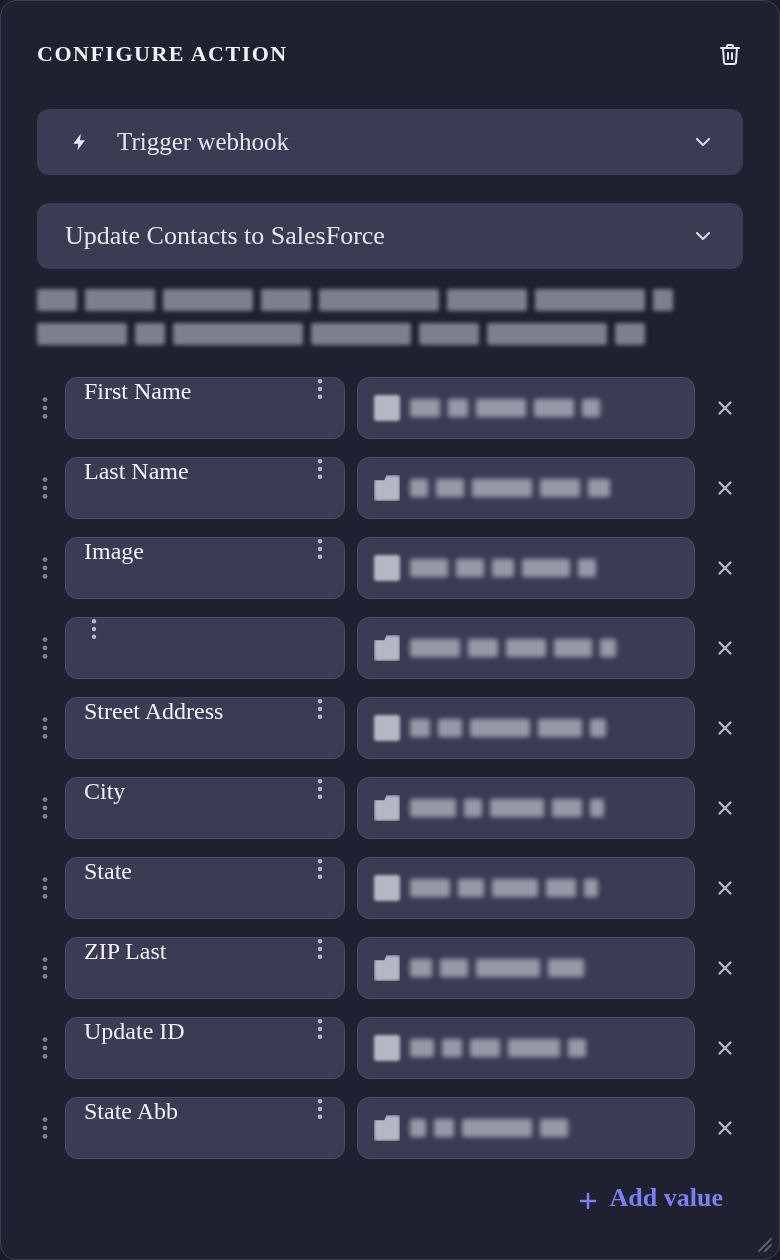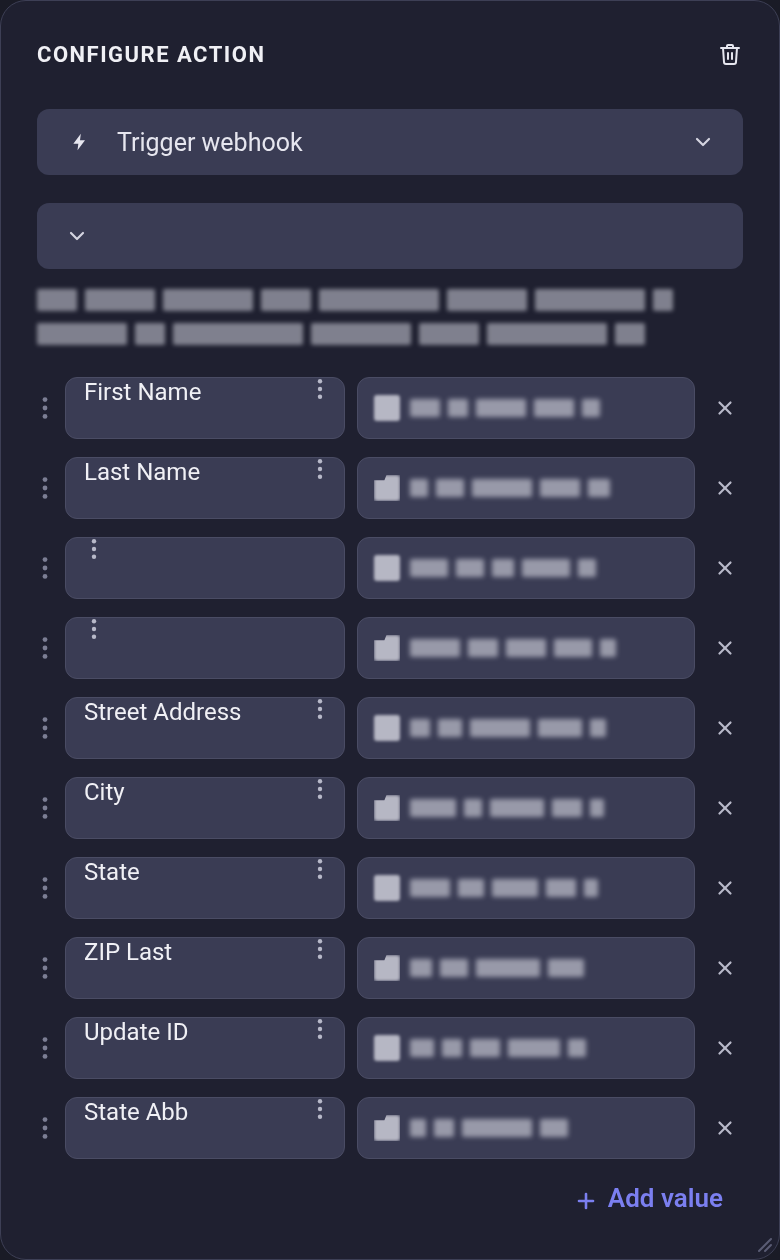--- a/index.html
+++ b/index.html
@@ -9,23 +9,24 @@
     background: #1a1b26;
     font-family: -apple-system, BlinkMacSystemFont, "Segoe UI", Roboto, sans-serif;
     color: #e6e6ef;
     overflow: hidden;
   }
   .panel {
     width: 100%;
     height: 100%;
     background: #1f2030;
     border: 1px solid #3d3f55;
-    border-radius: 26px;
+    border-radius: 16px;
     padding: 40px 36px 30px 36px;
     position: relative;
+    font-family: Liberation Serif, serif;
   }
   .header {
     display: flex;
     justify-content: space-between;
     align-items: center;
     margin-bottom: 42px;
   }
   .header-title {
     font-size: 22px;
     font-weight: 700;
@@ -227,20 +228,21 @@
     </span>
     <span class="select-label">Trigger webhook</span>
     <span class="chevron">
       <svg width="24" height="24" viewBox="0 0 24 24" fill="none" stroke="currentColor" stroke-width="2.2" stroke-linecap="round" stroke-linejoin="round">
           <polyline points="6 9 12 15 18 9"></polyline>
         </svg>
     </span>
   </div>
 
   <div class="select-row compact">
+    <span class="select-label" style="font-size:26px;">Update Contacts to SalesForce</span>
     <span class="chevron">
       <svg width="24" height="24" viewBox="0 0 24 24" fill="none" stroke="currentColor" stroke-width="2.2" stroke-linecap="round" stroke-linejoin="round">
           <polyline points="6 9 12 15 18 9"></polyline>
         </svg>
     </span>
   </div>
 
   <div class="blurred-para">
     <div class="blurred-line">
       <span class="blk" style="width:40px"></span>
@@ -339,20 +341,21 @@
 
     <div class="map-row">
       <span class="drag-handle">
           <svg width="10" height="24" viewBox="0 0 6 20" fill="currentColor">
             <circle cx="3" cy="3" r="2"></circle>
             <circle cx="3" cy="10" r="2"></circle>
             <circle cx="3" cy="17" r="2"></circle>
           </svg>
         </span>
       <div class="field-chip">
+        <span class="field-label">Image</span>
         <span class="more-dots">
             <svg width="8" height="22" viewBox="0 0 6 20" fill="currentColor">
               <circle cx="3" cy="3" r="2"></circle>
               <circle cx="3" cy="10" r="2"></circle>
               <circle cx="3" cy="17" r="2"></circle>
             </svg>
           </span>
       </div>
       <div class="value-chip">
         <span class="value-icon"></span>

